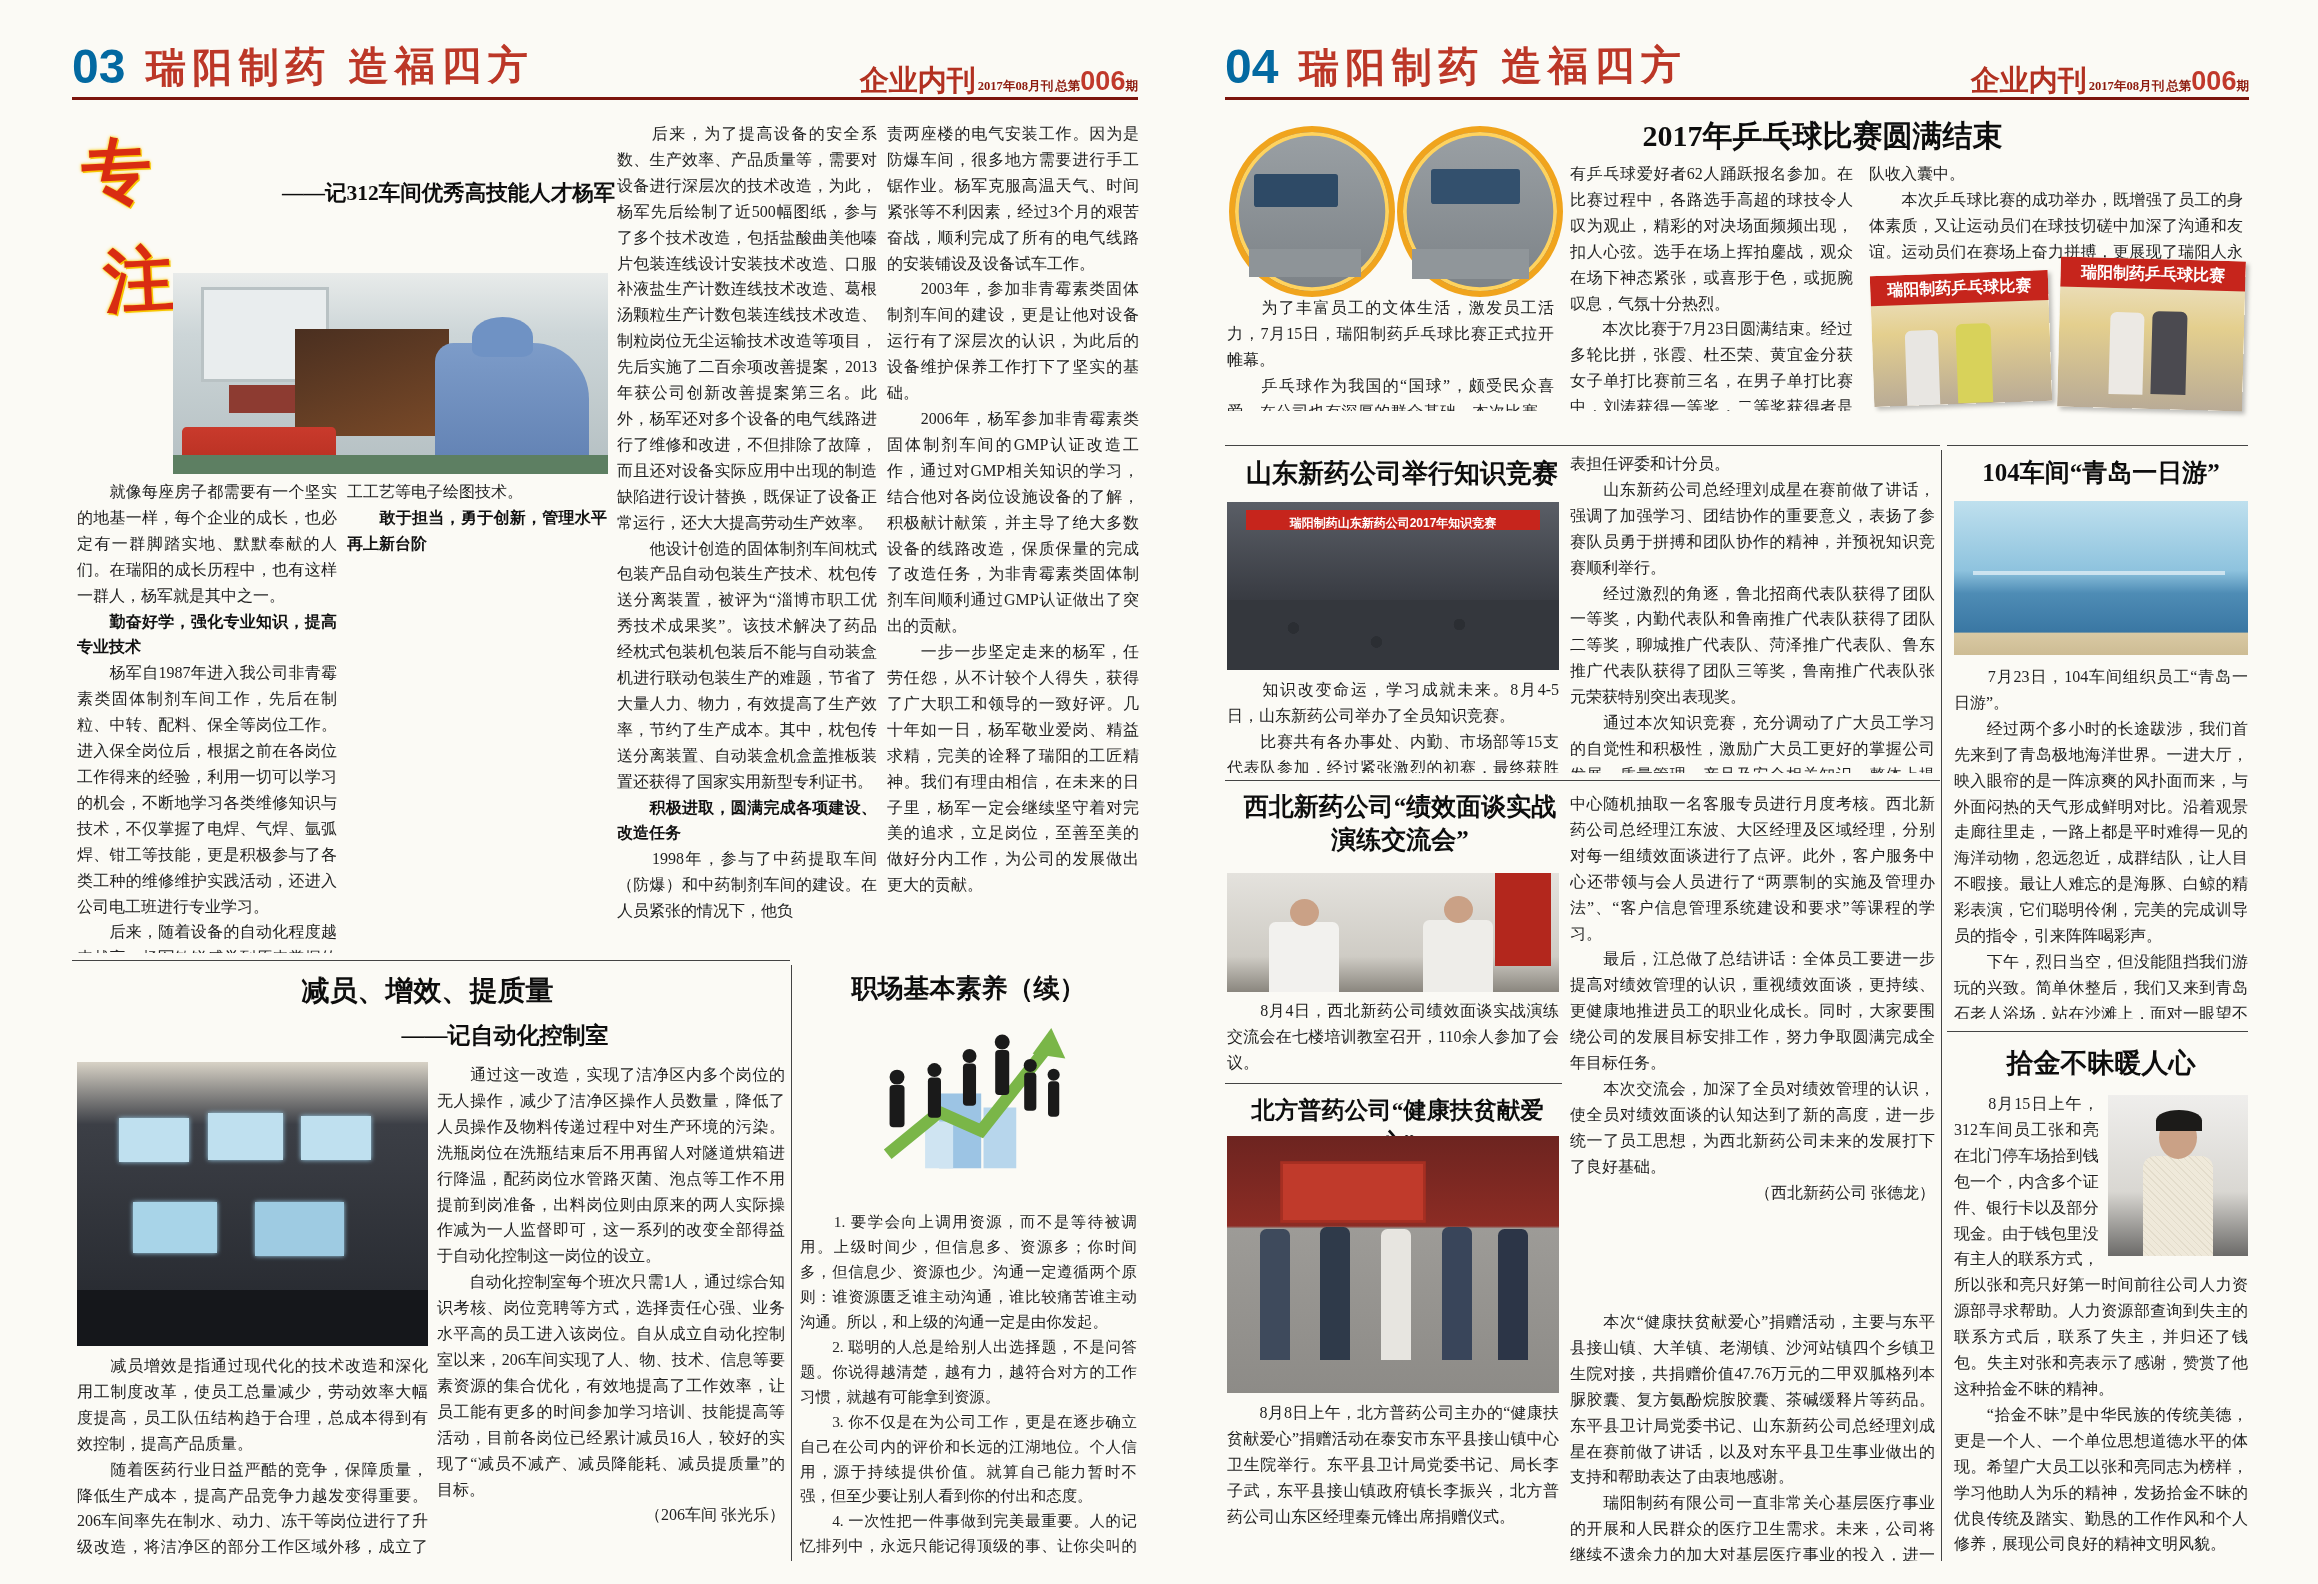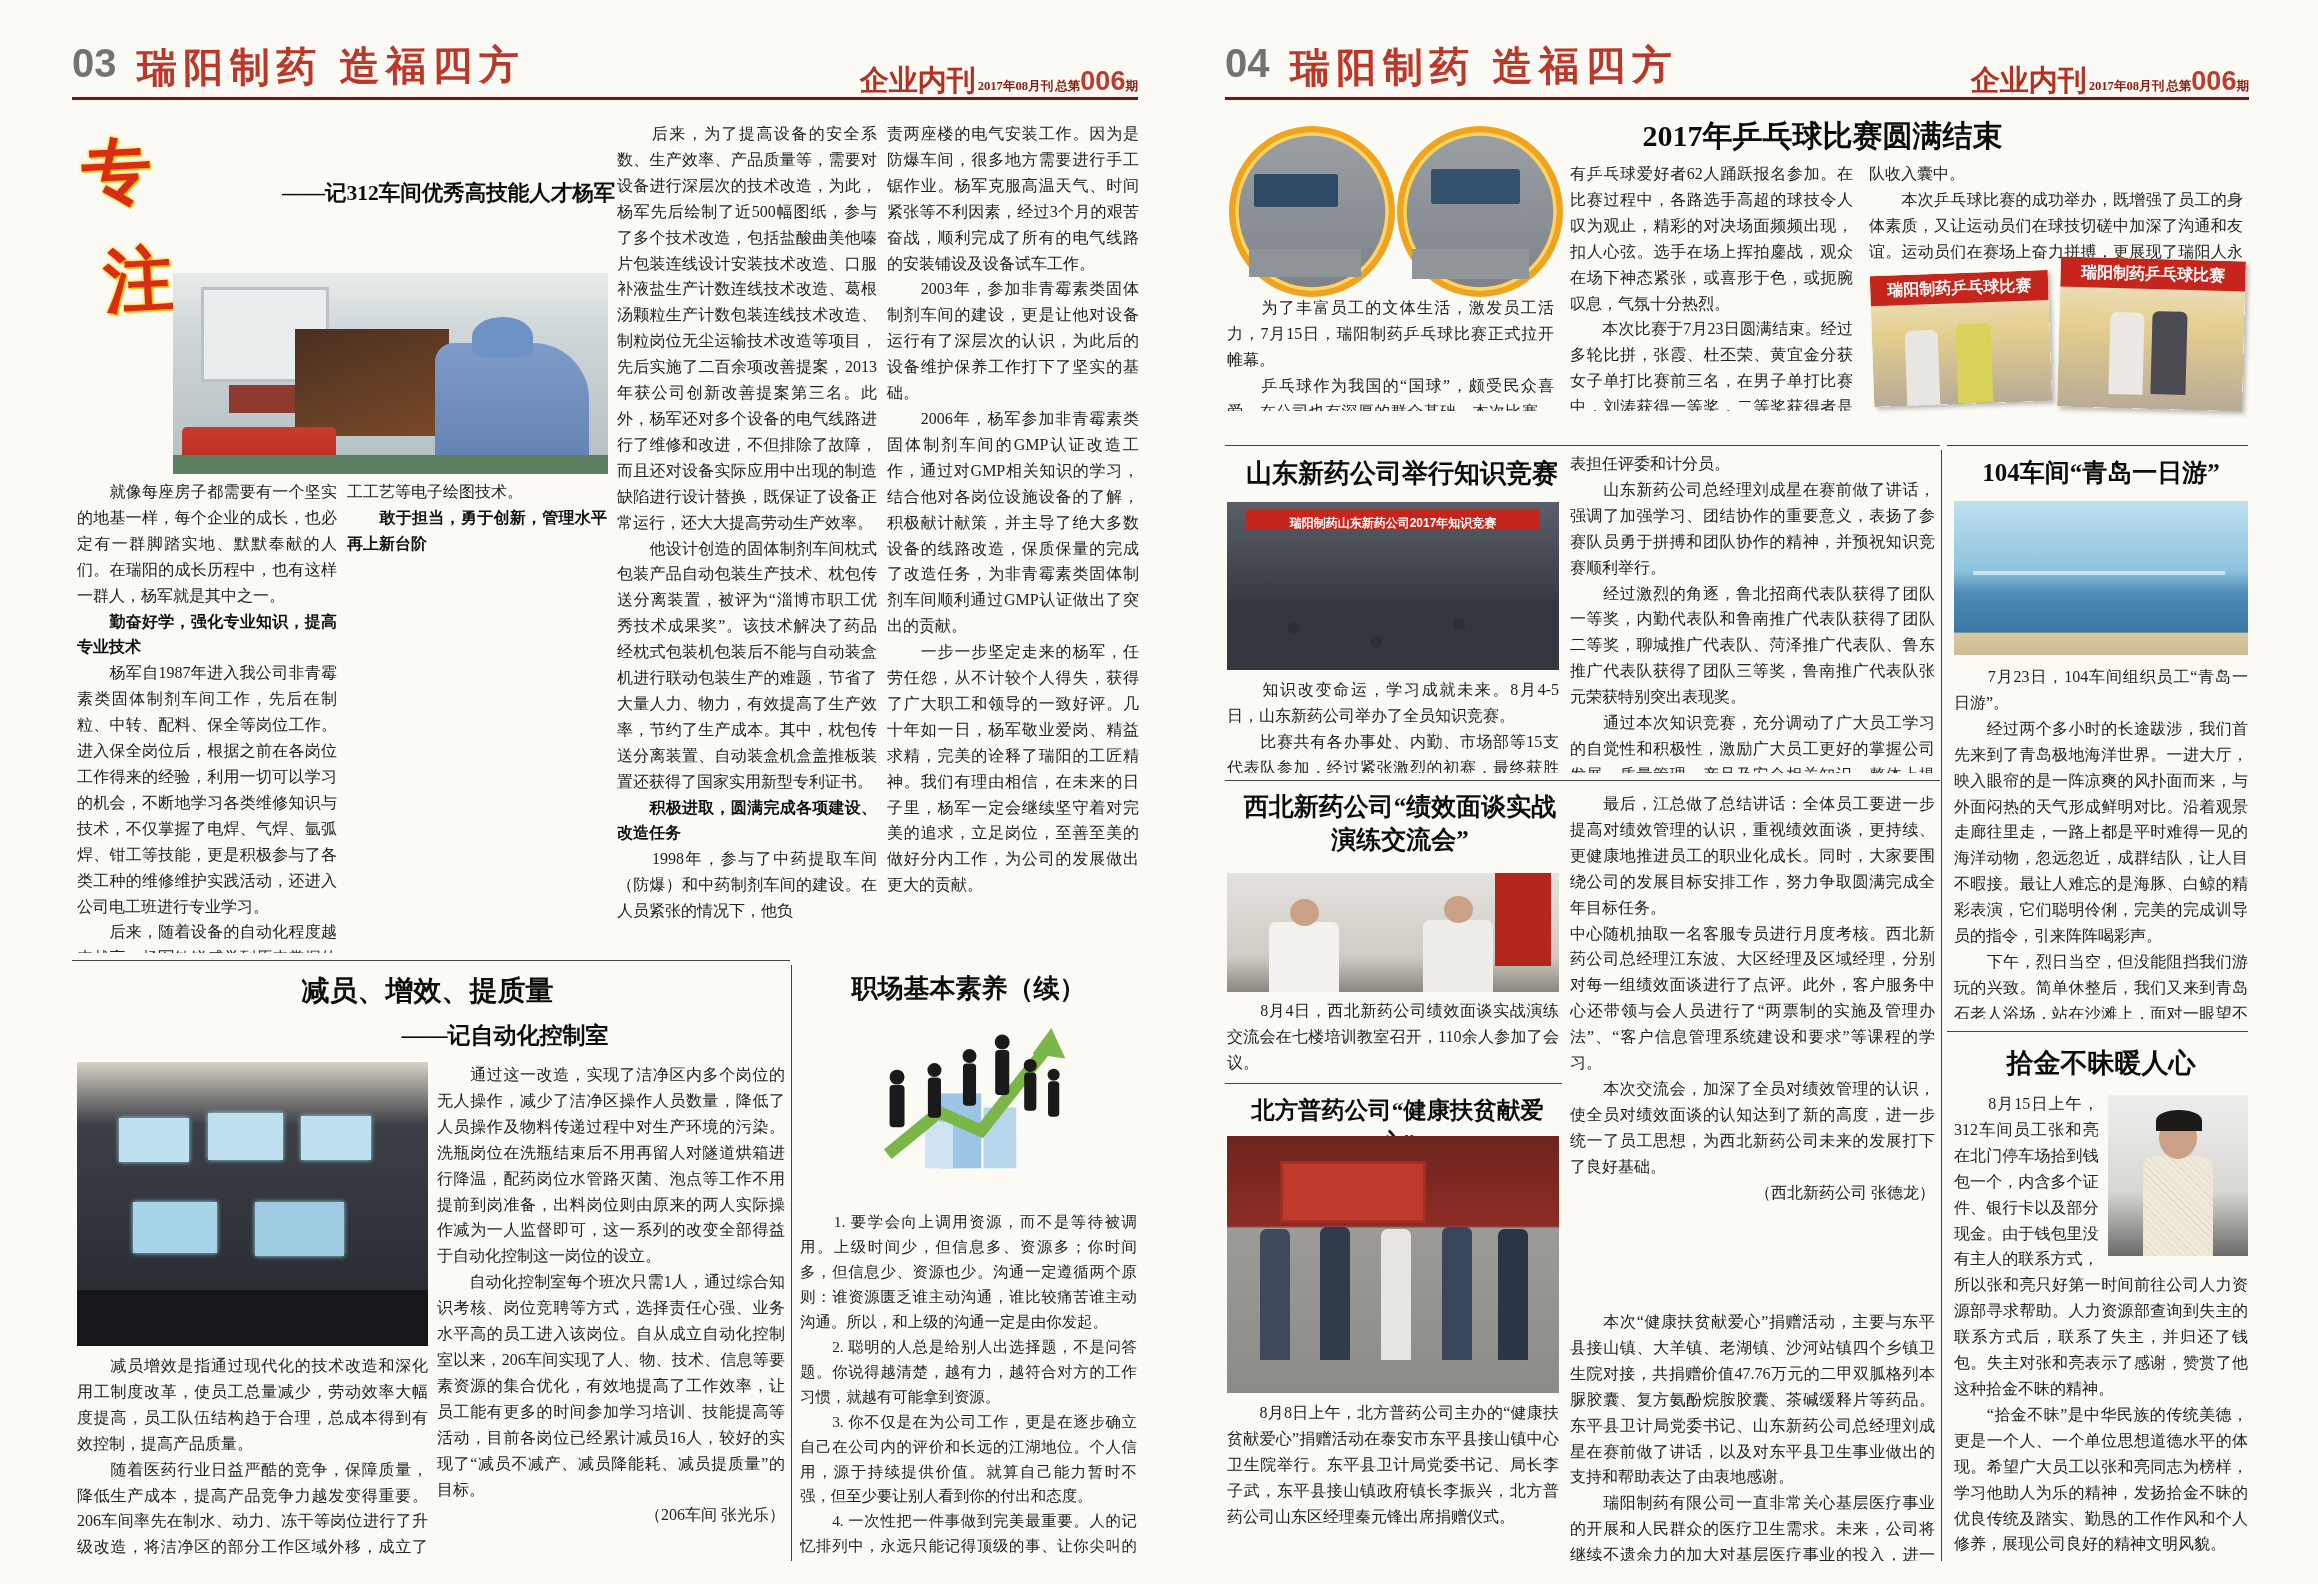--- a/index.html
+++ b/index.html
@@ -3,21 +3,21 @@
 <meta charset="utf-8">
 <style>
   html,body{margin:0;padding:0;}
   body{width:2319px;height:1584px;background:#fbfaf5;position:relative;
        font-family:"Liberation Serif","DejaVu Serif",serif;}
   #canvas{position:absolute;inset:0;overflow:hidden;}
 
   
   .mast{position:absolute;height:56px;}
   .pagenum{font-family:"Liberation Sans","DejaVu Sans",sans-serif;
-           font-weight:bold;font-size:40px;color:#737373;line-height:1;
+           font-weight:bold;font-size:48px;color:#0369a1;line-height:1;
            display:inline-block;vertical-align:top;}
   .brand{display:inline-block;font-weight:bold;font-size:40px;line-height:1.2;
          color:#bc3727;margin-left:18.7px;letter-spacing:6.5px;transform:rotate(-.5deg);
          font-family:"Liberation Serif",serif;}
   .issue{position:absolute;right:0;bottom:-1.9px;color:#8d1a0e;white-space:nowrap;}
   .issue .ik{font-size:29px;font-weight:bold;color:#b23121;}
   .issue .dt{font-size:12.6px;font-weight:bold;}
   .issue .no{font-size:27px;font-weight:bold;color:#c0392b;
              font-family:"Liberation Sans",sans-serif;}
   .mastrule{position:absolute;height:3.3px;background:#7c150d;}
@@ -245,22 +245,22 @@
     <div class="fig" style="left:42px;top:49px;width:70px;height:70px;background:#f2f1ee;"></div>
     <div class="head" style="left:63px;top:26px;width:29px;height:27px;"></div>
     <div class="fig" style="left:196px;top:47px;width:70px;height:72px;background:#eeede9;"></div>
     <div class="head" style="left:217px;top:23.4px;width:29px;height:27px;"></div>
   </div>
   <div class="col" style="left:1227px;top:998px;width:332px;height:80px;">
       <p class="para">　　8月4日，西北新药公司绩效面谈实战演练交流会在七楼培训教室召开，110余人参加了会议。</p>
       <p class="para">　　交流会上，各大区经理从本大区内随机抽取一名区域经理进行绩效面谈，各区域经理从本区域中随机抽取一名员工进行绩效面谈，客户服务</p>
     </div>
   <div class="col" style="left:1570px;top:791px;width:365px;height:509px;">
+      <p class="para">中心随机抽取一名客服专员进行月度考核。西北新药公司总经理江东波、大区经理及区域经理，分别对每一组绩效面谈进行了点评。此外，客户服务中心还带领与会人员进行了“两票制的实施及管理办法”、“客户信息管理系统建设和要求”等课程的学习。</p>
       <p class="para">　　最后，江总做了总结讲话：全体员工要进一步提高对绩效管理的认识，重视绩效面谈，更持续、更健康地推进员工的职业化成长。同时，大家要围绕公司的发展目标安排工作，努力争取圆满完成全年目标任务。</p>
-      <p class="para">中心随机抽取一名客服专员进行月度考核。西北新药公司总经理江东波、大区经理及区域经理，分别对每一组绩效面谈进行了点评。此外，客户服务中心还带领与会人员进行了“两票制的实施及管理办法”、“客户信息管理系统建设和要求”等课程的学习。</p>
       <p class="para">　　本次交流会，加深了全员对绩效管理的认识，使全员对绩效面谈的认知达到了新的高度，进一步统一了员工思想，为西北新药公司未来的发展打下了良好基础。</p>
       <p class="cap">（西北新药公司 张德龙）</p>
     </div>
 
   <div class="hrule" style="left:1225px;top:1083px;width:337px;"></div>
 
   <div class="atitle" style="left:1234px;top:1094px;width:327px;font-size:23.4px;">北方普药公司“健康扶贫献爱心”</div>
   <div class="photo" style="left:1227px;top:1136px;width:332px;height:257px;">
     <div class="ph-fill" style="background:linear-gradient(180deg,#6d2420 0%,#8c2c24 35%,#9d9b97 36%,#8d8b87 100%);"></div>
     <div style="position:absolute;left:56px;top:28px;width:140px;height:56px;background:#c03a2b;box-shadow:0 0 0 2.8px #a62f22;"></div>

